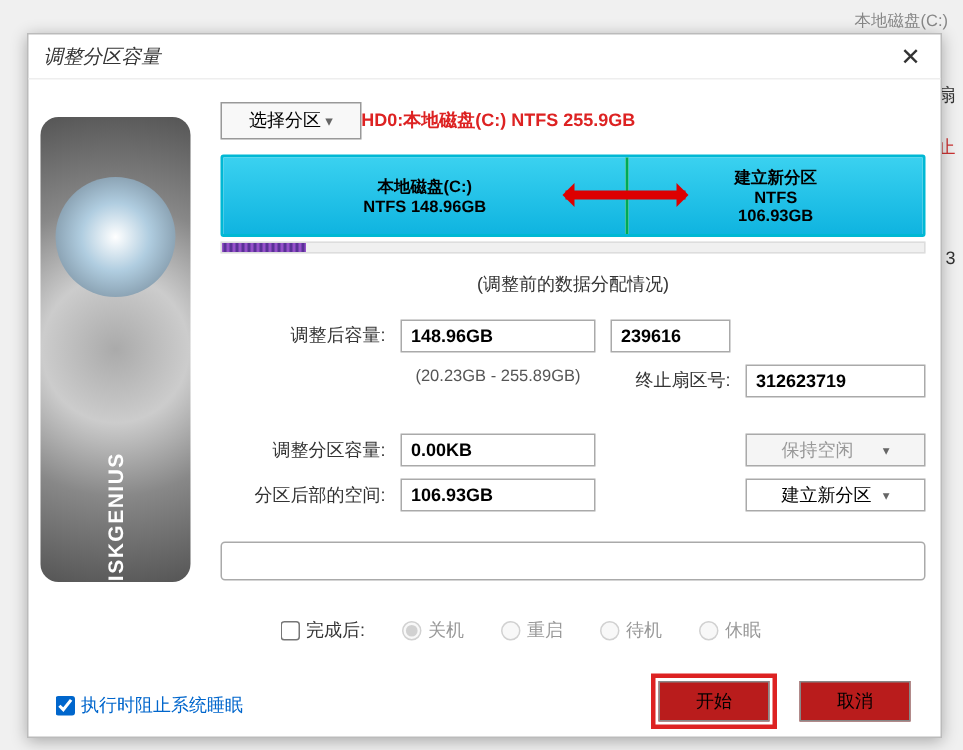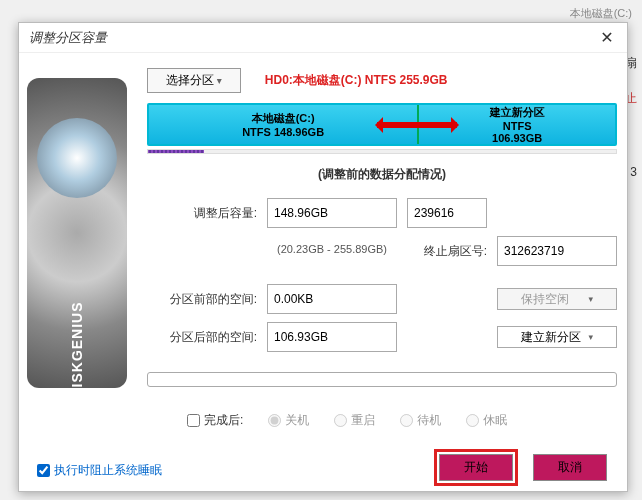--- a/index.html
+++ b/index.html
@@ -11,50 +11,50 @@
 .dialog { position: absolute; top: 22px; left: 18px; width: 610px; height: 470px; background: #fff; border: 1px solid #bbb; box-shadow: 0 2px 10px rgba(0,0,0,0.3); }
 .titlebar { height: 30px; display: flex; align-items: center; padding: 0 10px; border-bottom: 1px solid #eee; }
 .titlebar .title { flex: 1; font-size: 13px; color: #333; font-style: italic; }
 .titlebar .close { width: 20px; height: 20px; display: flex; align-items: center; justify-content: center; color: #333; font-size: 16px; cursor: pointer; }
 .main { display: flex; height: calc(100% - 30px); }
 .sidebar { width: 110px; padding: 25px 0 0 8px; }
 .hdd { width: 100px; height: 310px; background: radial-gradient(circle at 50% 50%, #aaa 0%, #ccc 30%, #888 60%, #555 100%); border-radius: 12px; position: relative; overflow: hidden; }
 .hdd::before { content:""; position:absolute; top:40px; left:10px; width:80px; height:80px; border-radius:50%; background: radial-gradient(circle,#fff 0%,#b0cde0 40%,#6a7d8c 100%); }
 .hdd-label { position:absolute; bottom:30px; left:50%; transform: translateX(-50%) rotate(-90deg); transform-origin: center; color:#fff; font-weight:bold; font-size:14px; letter-spacing:1px; }
 .content { flex:1; padding: 15px 20px 10px 20px; display:flex; flex-direction:column; }
-.top-row { display:flex; align-items:center; gap:24px; margin-bottom:10px; }
+.top-row { display:flex; align-items:center; gap:0; margin-bottom:10px; }
 .select-btn { border:1px solid #999; background:#f8f8f8; padding:3px 18px; font-size:12px; cursor:pointer; }
 .select-btn::after { content:" ▾"; font-size:10px; color:#666; }
 .disk-info { color:#d22; font-weight:bold; font-size:12px; }
 .part-bar { height:56px; border:2px solid #00b8d4; border-radius:2px; display:flex; margin-bottom:3px; position:relative; }
 .part-a { flex: 0 0 58%; background: linear-gradient(to bottom,#3ad1f0,#0fb4e0); display:flex; flex-direction:column; align-items:center; justify-content:center; border-right:2px solid #0a5; position:relative; }
 .part-a .arrow { position:absolute; right:-40px; top:50%; transform:translateY(-50%); width:80px; height:6px; background:#d00; }
 .part-a .arrow::before { content:""; position:absolute; left:-10px; top:-5px; border:8px solid transparent; border-right-color:#d00; }
 .part-a .arrow::after { content:""; position:absolute; right:-10px; top:-5px; border:8px solid transparent; border-left-color:#d00; }
 .part-b { flex:1; background: linear-gradient(to bottom,#3ad1f0,#0fb4e0); display:flex; flex-direction:column; align-items:center; justify-content:center; }
 .part-title { font-size:11px; color:#000; font-weight:bold; }
 .part-sub { font-size:11px; color:#000; font-weight:bold; }
 .usage-strip { height:8px; background:#f0f0f0; border:1px solid #ddd; margin-bottom:12px; position:relative; }
 .usage-fill { position:absolute; left:0; top:0; height:100%; width:12%; background: repeating-linear-gradient(90deg,#a357d6,#4b2a8a 2px,#a357d6 4px); }
-.pre-label { text-align:center; color:#333; font-size:12px; margin-bottom:15px;font-weight:bold; }
+.pre-label { text-align:center; color:#333; font-size:12px; margin-bottom:15px; }
 .field-grid { display:grid; grid-template-columns: 110px 130px 80px 120px; gap:8px 10px; align-items:center; margin-bottom:10px; }
 .fld-label { text-align:right; color:#333; font-size:12px; }
-.fld-input { border:1px solid #aaa; padding:14px 6px; font-size:12px; background:#fff; height:22px; }
+.fld-input { border:1px solid #aaa; padding:3px 6px; font-size:12px; background:#fff; height:22px;font-weight:bold; }
 .range-note { grid-column: 2; font-size:11px; color:#555; text-align:center; margin-top:-5px; }
 .dropdown { border:1px solid #aaa; padding:3px 23px; font-size:12px; background:#fff; height:22px; display:flex; align-items:center; justify-content:space-between; cursor:pointer; }
 .dropdown.disabled { color:#999; background:#f5f5f5; }
 .dropdown::after { content:"▾"; font-size:9px; color:#666; margin-left:6px; }
 .spacer { height:15px; }
 .progress { border:1px solid #aaa; height:26px; border-radius:3px; margin: 10px 0 25px 0; background:#fff; }
 .opts { display:flex; align-items:center; gap:25px; margin-bottom:25px; padding-left:40px; }
 .chk { display:flex; align-items:center; gap:4px; font-size:12px; color:#333; }
 .rad { display:flex; align-items:center; gap:4px; font-size:12px; color:#999; }
 .rad input { accent-color:#999; }
 .btns { display:flex; justify-content:flex-end; gap:20px; padding-right:10px; }
-.btn { border:1px solid #888; background:#be185d; padding:4px 24px; font-size:12px; cursor:pointer; }
+.btn { border:1px solid #888; background:#b91c1c; padding:4px 24px; font-size:12px; cursor:pointer; }
 .btn.highlight { outline:3px solid #d22; outline-offset:2px; }
 .sleep-opt { position:absolute; bottom:12px; left:18px; display:flex; align-items:center; gap:4px; font-size:12px; color:#06c; }
 .sleep-opt input { accent-color:#06c; }
 </style>
 </head>
 <body>
 
 <div class="bg-hint">本地磁盘(C:)</div>
 <div class="bg-hint2">道扇</div>
 <div class="bg-hint3">终止</div>
@@ -100,21 +100,21 @@
 
         <div></div>
         <div class="range-note">(20.23GB - 255.89GB)</div>
         <div class="fld-label">终止扇区号:</div>
         <input class="fld-input" value="312623719" style="">
       </div>
 
       <div class="spacer"></div>
 
       <div class="field-grid">
-        <div class="fld-label">分区前部的空间:</div>
+        <div class="fld-label">调整分区容量:</div>
         <input class="fld-input" value="0.00KB" style="">
         <div></div>
         <div class="dropdown disabled">
             <span>保持空闲</span>
           </div>
 
         <div class="fld-label">分区后部的空间:</div>
         <input class="fld-input" value="106.93GB" style="">
         <div></div>
         <div class="dropdown">

